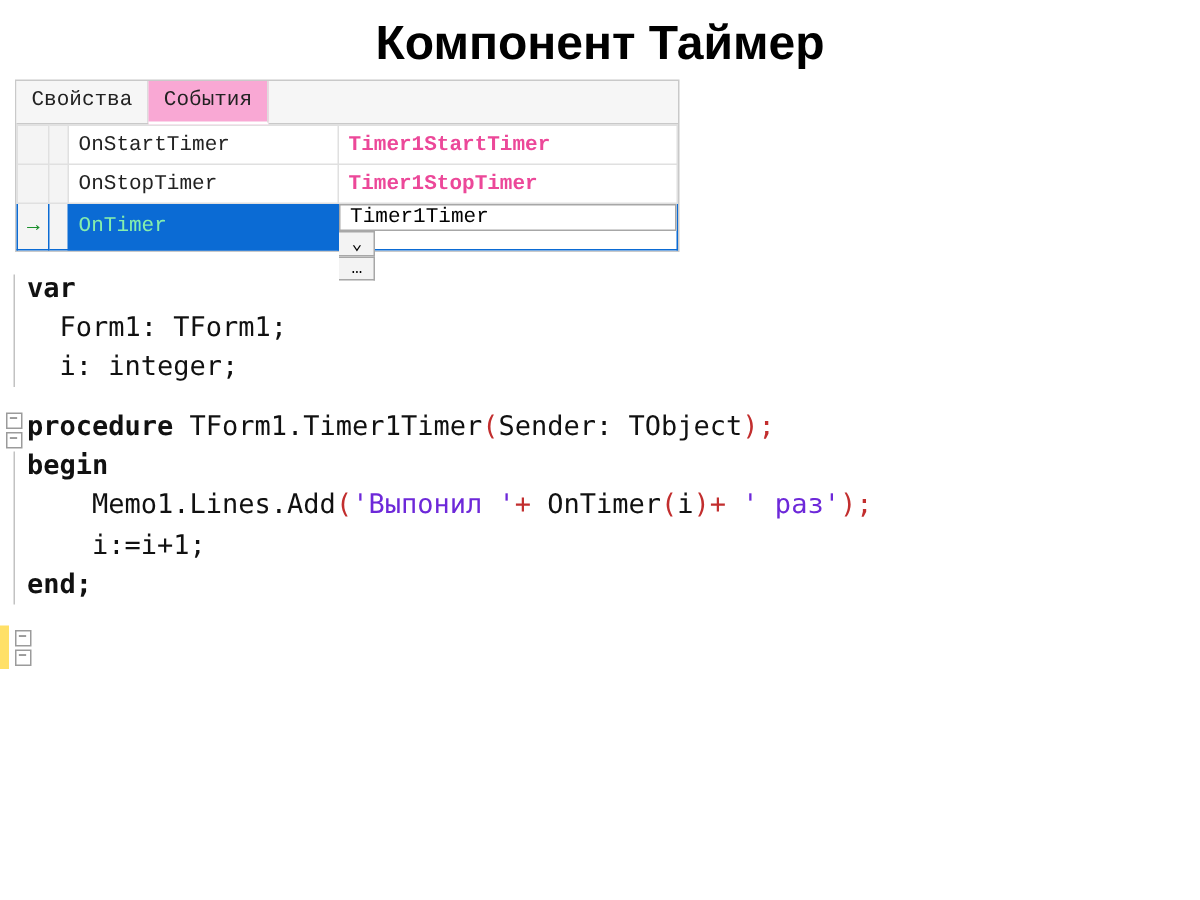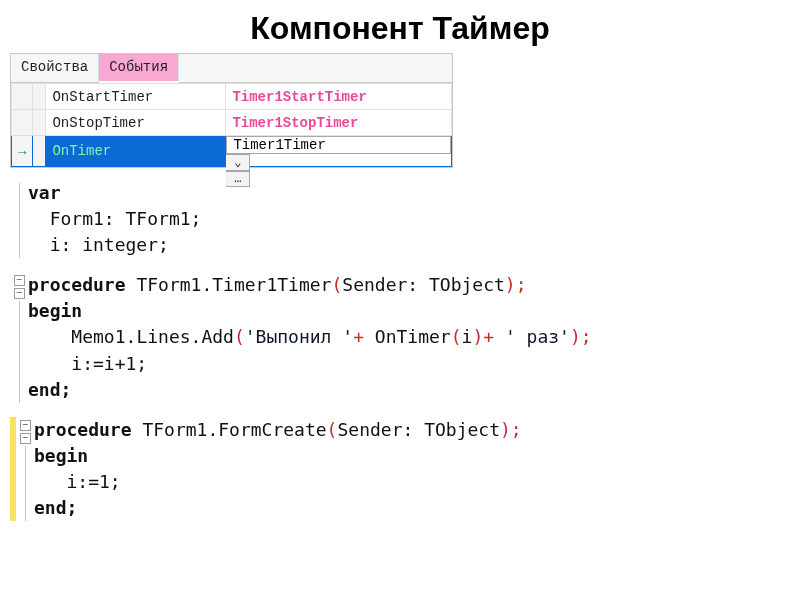--- a/index.html
+++ b/index.html
@@ -60,21 +60,21 @@
   .combo input {
     flex: 1; border: 1px solid #a7a7a7; padding: 0 6px; font: inherit;
   }
   .combo .chev, .combo .more {
     width: 24px; border: 1px solid #a7a7a7; border-left: none;
     display: flex; align-items: center; justify-content: center;
     background: #f3f3f3; cursor: pointer; font-size: 12px;
   }
 
   .code-area {
-    margin: 12px 0 0 10px;
+    margin: 12px 0 0 0;
     font-family: "Courier New", monospace;
     font-size: 18px;
     line-height: 1.45;
   }
   .block {
     display: flex;
     align-items: stretch;
     margin-bottom: 14px;
   }
   .gutter {
@@ -90,21 +90,21 @@
     font-size: 10px;
     line-height: 9px;
     text-align: center;
     color: #4a4a4a;
     margin-bottom: 2px;
     background: #fff;
   }
   .vline { width: 0; border-left: 1px solid #c2c2c2; flex: 1; }
   .code pre { margin: 0; }
   .kw { font-weight: 700; color: #111; }
-  .str { color: #0f172a; }
+  .str { color: #6d28d9; }
   .punct { color: #c22e2e; }
   .id { color: #111; }
   .highlight-bar {
     width: 6px;
     background: #ffe067;
   }
   .block.with-bar .gutter { margin-left: 0; }
 </style>
 </head>
 <body>
@@ -174,21 +174,15 @@
     </div>
   </div>
 
   <div class="block with-bar">
     <div class="highlight-bar"></div>
     <div class="gutter">
       <div class="fold">−</div>
       <div class="fold">−</div>
       <div class="vline"></div>
     </div>
-    <div class="code">
-<pre><span class="kw">procedure </span><span class="id">TForm1.FormCreate</span><span class="punct">(</span><span class="id">Sender: TObject</span><span class="punct">);</span>
-<span class="kw">begin</span>
-<span class="id">   i:=1;</span>
-<span class="kw">end;</span></pre>
-    </div>
   </div>
 
 </div>
 
 </body></html>

